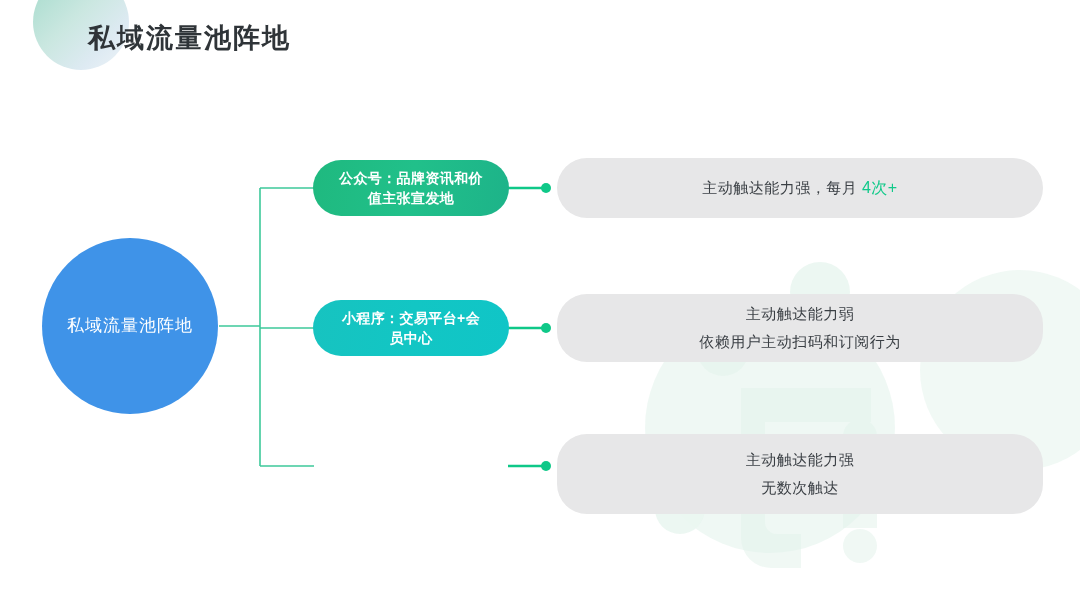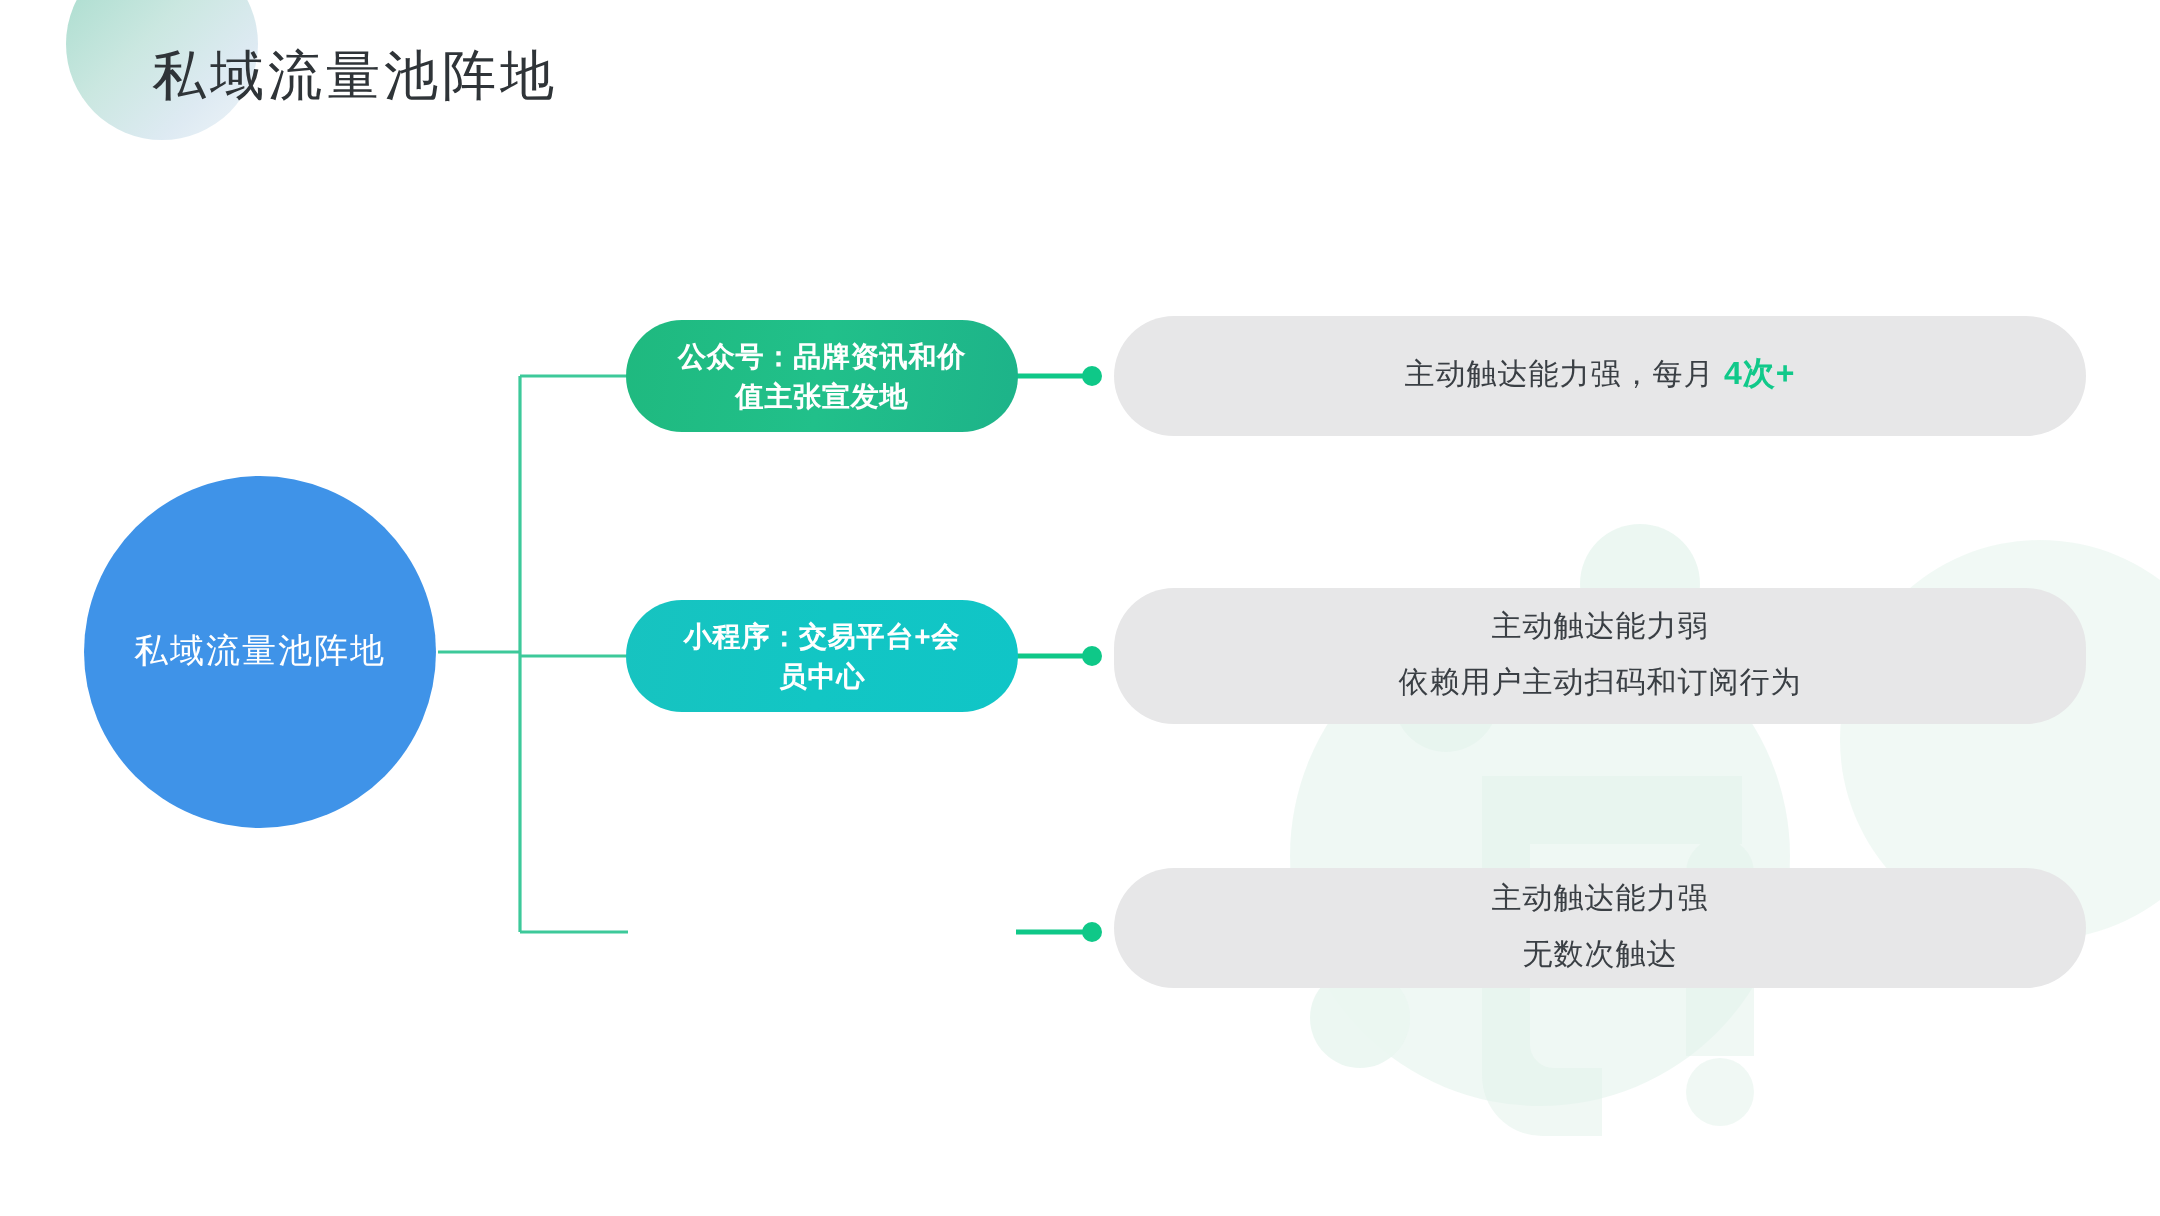--- a/index.html
+++ b/index.html
@@ -72,24 +72,24 @@
     right: 165px;
     bottom: 10px;
     width: 320px;
     height: 360px;
     opacity: 0.55;
   }
 
   
   #page-title {
     position: absolute;
-    left: 76px;
+    left: 88px;
     top: 20px;
     font-size: 27px;
-    font-weight: 400;
+    font-weight: 700;
     letter-spacing: 2px;
     color: #2f3438;
     white-space: nowrap;
   }
 
   
   #connectors {
     position: absolute;
     left: 0;
     top: 0;
@@ -161,25 +161,25 @@
     align-items: center;
     justify-content: center;
     color: #3a3f44;
     font-size: 15px;
     line-height: 1.85;
     letter-spacing: 0.5px;
     text-align: center;
   }
   #desc-panel-0 { top: 158px; height: 60px; }
   #desc-panel-1 { top: 294px; height: 68px; }
-  #desc-panel-2 { top: 434px; height: 60px; }
+  #desc-panel-2 { top: 434px; height: 80px; }
   .desc-line { white-space: nowrap; }
   .desc-highlight {
     color: #11c98a;
-    font-weight: bold;
+    font-weight: normal;
     font-size: 16px;
     margin-top: 16px;
   }
 
   
   #footer-logo {
     position: absolute;
     right: 20px;
     bottom: 22px;
     display: flex;

